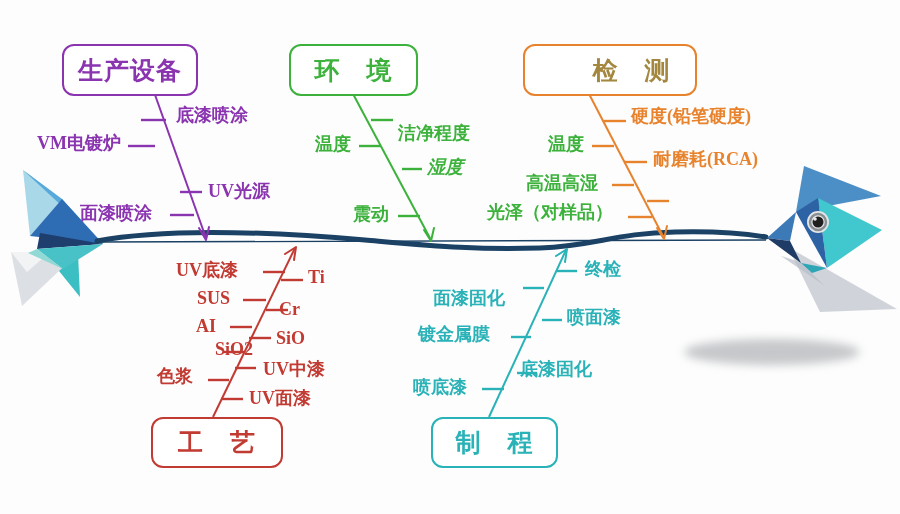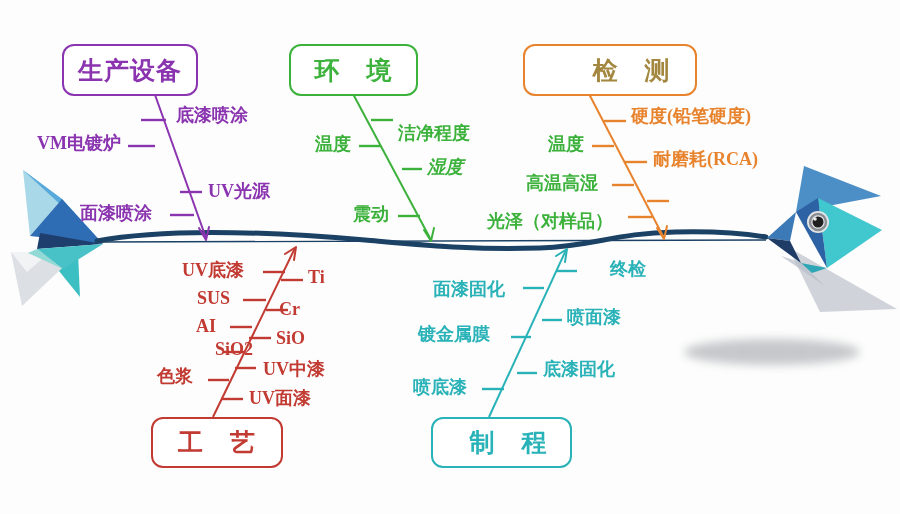--- a/index.html
+++ b/index.html
@@ -139,50 +139,50 @@
         <circle cx="818" cy="222" r="5.5" fill="#1f1f1f"></circle>
         <circle cx="815" cy="219" r="1.8" fill="#ffffff" opacity="0.9"></circle>
       </g>
     </g>
   </svg>
 
   <div class="cat-box c-purple" style="left:62px;top:44px;width:132px;height:48px;">生产设备</div>
   <div class="cat-box c-green" style="left:289px;top:44px;width:125px;height:48px;">环　境</div>
   <div class="cat-box c-gold" style="left:523px;top:44px;width:127px;height:48px;">检　测</div>
   <div class="cat-box c-red" style="left:151px;top:417px;width:128px;height:47px;">工　艺</div>
-  <div class="cat-box c-teal" style="left:431px;top:417px;width:123px;height:47px;padding-left:14px;">制　程</div>
+  <div class="cat-box c-teal" style="left:431px;top:417px;width:123px;height:47px;">制　程</div>
 
   <span class="lbl c-purple" style="left:176px;top:106px;">底漆喷涂</span>
   <span class="lbl c-purple" style="left:37px;top:134px;">VM电镀炉</span>
   <span class="lbl c-purple" style="left:208px;top:182px;">UV光源</span>
   <span class="lbl c-purple" style="left:80px;top:204px;">面漆喷涂</span>
 
   <span class="lbl c-green" style="left:398px;top:124px;">洁净程度</span>
   <span class="lbl c-green" style="left:315px;top:135px;">温度</span>
   <span class="lbl c-green" style="left:427px;top:158px;font-style:italic;">湿度</span>
   <span class="lbl c-green" style="left:353px;top:205px;">震动</span>
 
   <span class="lbl c-orange" style="left:653px;top:150px;">耐磨耗(RCA)</span>
   <span class="lbl c-orange" style="left:631px;top:107px;">硬度(铅笔硬度)</span>
 
   <span class="lbl c-green" style="left:548px;top:135px;">温度</span>
   <span class="lbl c-green" style="left:526px;top:174px;">高温高湿</span>
-  <span class="lbl c-green lbl-sm" style="left:487px;top:212px;">光泽（对样品）</span>
+  <span class="lbl c-green lbl-sm" style="left:487px;top:203px;">光泽（对样品）</span>
 
-  <span class="lbl c-red" style="left:182px;top:261px;text-align:right;">UV底漆</span>
+  <span class="lbl c-red" style="left:176px;top:261px;text-align:right;">UV底漆</span>
   <span class="lbl c-red" style="left:197px;top:289px;">SUS</span>
   <span class="lbl c-red" style="left:196px;top:317px;">AI</span>
   <span class="lbl c-red" style="left:175px;top:340px;margin-left:40px;">SiO2</span>
   <span class="lbl c-red" style="left:157px;top:367px;">色浆</span>
   <span class="lbl c-red" style="left:308px;top:268px;text-align:center;">Ti</span>
   <span class="lbl c-red" style="left:279px;top:300px;">Cr</span>
   <span class="lbl c-red" style="left:276px;top:329px;">SiO</span>
   <span class="lbl c-red" style="left:263px;top:360px;">UV中漆</span>
   <span class="lbl c-red" style="left:249px;top:389px;">UV面漆</span>
 
-  <span class="lbl c-teal" style="left:433px;top:280px;">面漆固化</span>
+  <span class="lbl c-teal" style="left:433px;top:289px;">面漆固化</span>
   <span class="lbl c-teal" style="left:418px;top:325px;">镀金属膜</span>
   <span class="lbl c-teal" style="left:413px;top:378px;">喷底漆</span>
-  <span class="lbl c-teal" style="left:585px;top:260px;margin-left:25px;">终检</span>
+  <span class="lbl c-teal" style="left:585px;top:260px;">终检</span>
   <span class="lbl c-teal" style="left:567px;top:308px;">喷面漆</span>
-  <span class="lbl c-teal" style="left:543px;top:360px;">底漆固化</span>
+  <span class="lbl c-teal" style="left:520px;top:360px;">底漆固化</span>
 
 </div>
 
 </body></html>

